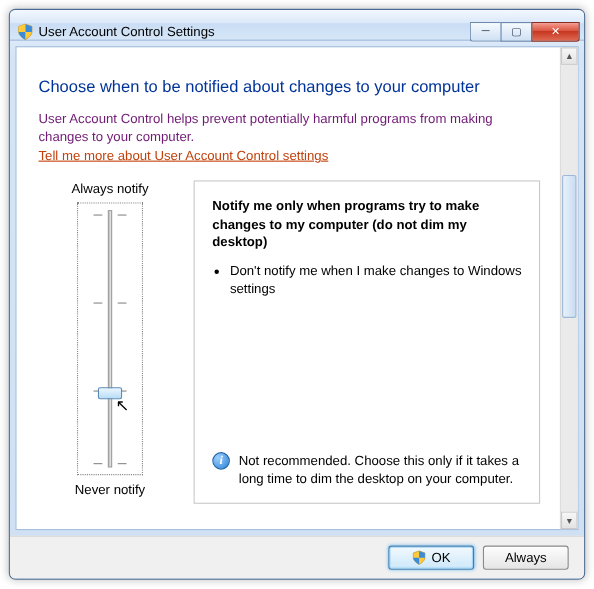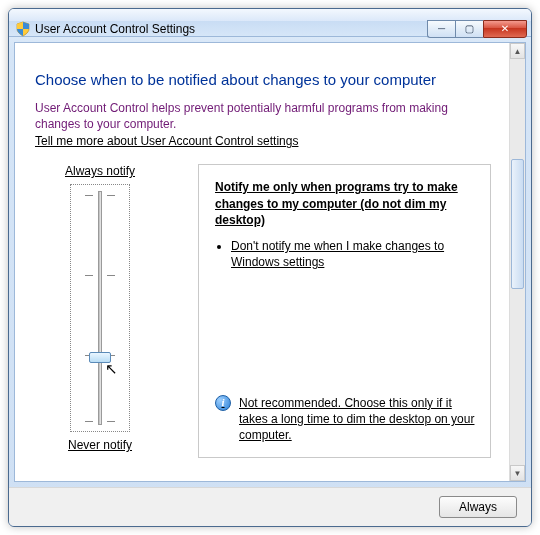--- a/index.html
+++ b/index.html
@@ -86,26 +86,25 @@
       background: linear-gradient(to right,#eaf2fb,#c9dcf2);
       border:1px solid #9cb7d8; border-radius:2px;
     }
     h1.heading {
       font-size: 15px;
       font-weight: normal;
       color: #003399;
       margin: 2px 0 12px 0;
     }
     .intro { font-size: 12px; color: #701a75; line-height: 1.35; margin-bottom: 2px; }
-    a.link { color: #000000; text-decoration: underline; font-size: 12px; }
+    a.link { color: #c2410c; text-decoration: underline; font-size: 12px; }
     .main-area {
       margin-top: 16px;
       display: flex;
-      gap: 33px;
-      text-decoration: underline;
+      gap: 11px;
     }
     .slider-col {
       width: 130px;
       text-align: center;
     }
     .slider-label { font-size: 12px; color: #000; margin: 0 0 6px 0; }
     .slider-track-box {
       width: 60px;
       height: 248px;
       margin: 0 auto;
@@ -247,17 +246,25 @@
     <div class="scrollbar">
       <div class="scroll-arrow">▲</div>
       <div class="scroll-track">
         <div class="scroll-thumb"></div>
       </div>
       <div class="scroll-arrow">▼</div>
     </div>
   </div>
 
   <div class="button-row">
+    <div class="btn default">
+      <svg class="mini-shield" viewBox="0 0 16 16">
+        <path d="M8 1 L14 3 V8 C14 12 8 15 8 15 C8 15 2 12 2 8 V3 Z" fill="#ffcb3b" stroke="#b8860b" stroke-width=".6"></path>
+        <path d="M8 1 L14 3 V8 L8 8 Z" fill="#3b8bd6"></path>
+        <path d="M8 8 L8 15 C8 15 2 12 2 8 Z" fill="#3b8bd6"></path>
+      </svg>
+      <span>OK</span>
+    </div>
     <div class="btn">
       <span>Always</span>
     </div>
   </div>
 </div>
 
 </body></html>

